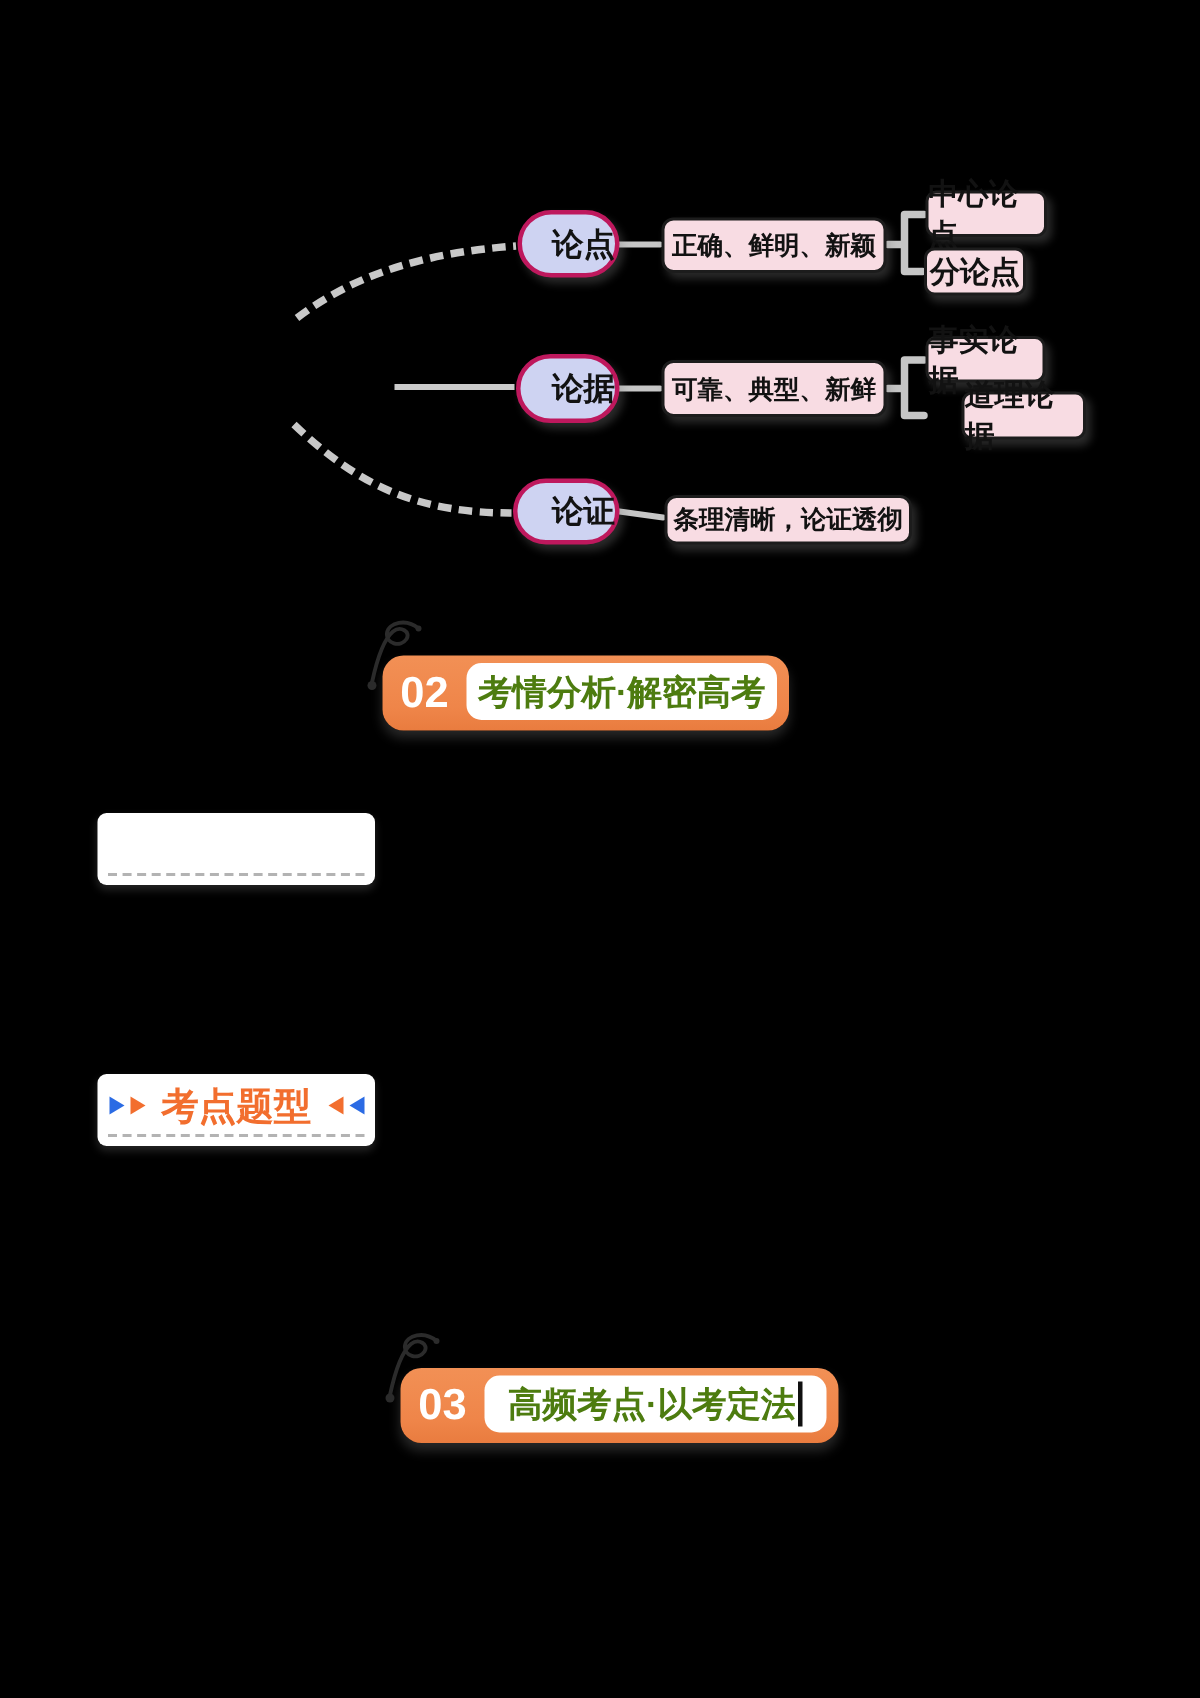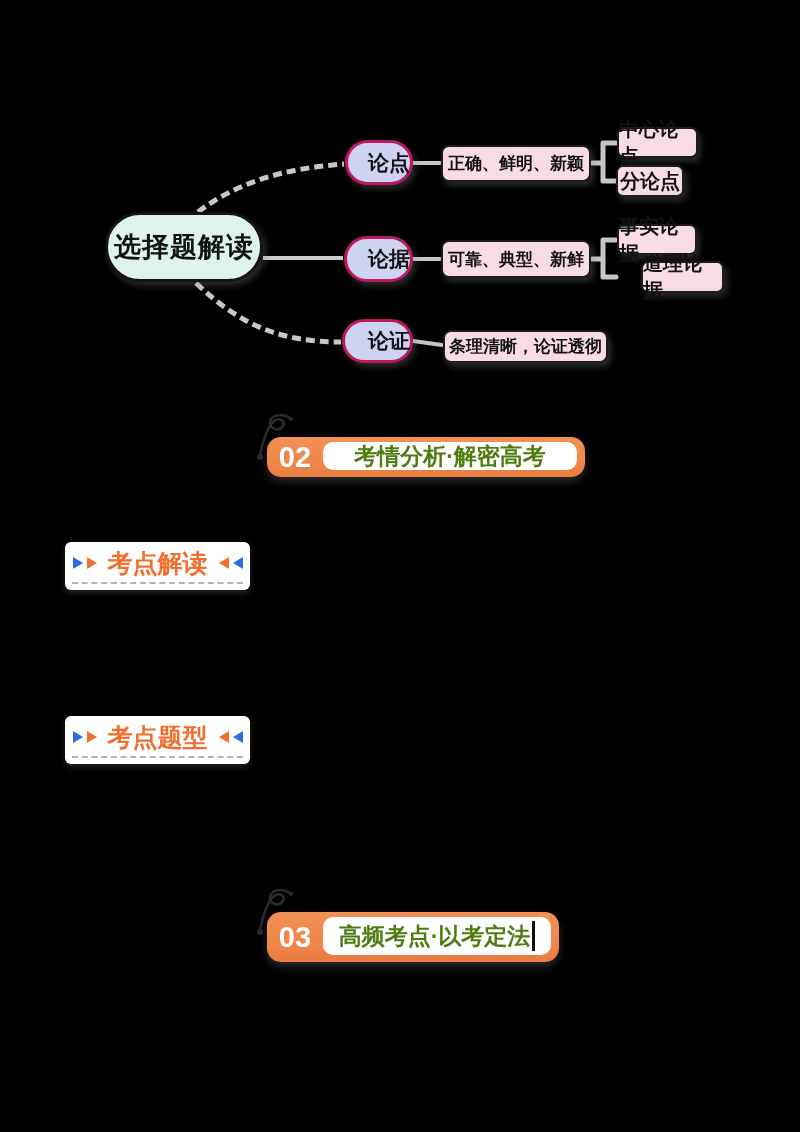--- a/index.html
+++ b/index.html
@@ -36,21 +36,21 @@
   .mm-leaf.c01{left:616px;top:165px;width:68px;height:32px;}
   .mm-leaf.c10{left:617px;top:224px;width:80px;height:31px;}
   .mm-leaf.c11{left:617px;top:261px;width:83px;height:32px;margin-left:24px;}
   .mm-svg{position:absolute;left:0;top:0;}
 
   
   .banner{
     position:absolute;width:271px;border-radius:14px;background:linear-gradient(180deg,#f29055 0%,#ef8549 70%,#e97c3f 100%);
     box-shadow:0 5px 8px rgba(115,115,115,.35);
   }
-  .banner.s02{left:267px;top:437px;height:40px;padding-left:47px;}
+  .banner.s02{left:255px;top:437px;height:50px;}
   .banner.s03{left:267px;top:912px;height:50px;padding-left:21px;}
   .banner-num{
     position:absolute;left:0;top:0;width:56px;height:100%;
     display:flex;align-items:center;justify-content:center;
     color:#fff;font-weight:bold;font-size:29px;
   }
   .banner-inner{
     position:absolute;left:56px;right:8px;top:5px;bottom:7px;background:#fff;
     border-radius:10px;display:flex;align-items:center;justify-content:center;
     font-weight:bold;font-size:23px;color:#4d7c0f;white-space:nowrap;
@@ -95,23 +95,20 @@
 
     <path d="M 413 163 L 440 163" fill="none" stroke="#c6c6c6" stroke-width="4" stroke-linecap="round"></path>
     <path d="M 592 163 L 603 163 M 603 143 L 603 181 M 603 143 L 616 143 M 603 181 L 615 181" fill="none" stroke="#c6c6c6" stroke-width="5" stroke-linecap="round"></path>
 
     <path d="M 413 259 L 440 259" fill="none" stroke="#c6c6c6" stroke-width="4" stroke-linecap="round"></path>
     <path d="M 592 259 L 603 259 M 603 240 L 603 277 M 603 240 L 616 240 M 603 277 L 616 277" fill="none" stroke="#c6c6c6" stroke-width="5" stroke-linecap="round"></path>
 
     <path d="M 413 341 L 442 345" fill="none" stroke="#c6c6c6" stroke-width="4" stroke-linecap="round"></path>
   </svg>
 
-  <div class="mm-node mm-root">
-    <span>选择题解读</span>
-  </div>
 
   <div class="mm-node mm-branch b0">
     <span>论点</span>
   </div>
   <div class="mm-node mm-branch b1">
     <span>论据</span>
   </div>
   <div class="mm-node mm-branch b2">
     <span>论证</span>
   </div>
@@ -145,27 +142,20 @@
       <circle cx="5" cy="44" r="3" fill="#2b2b2b"></circle>
       <circle cx="36" cy="6" r="2" fill="#2b2b2b"></circle>
     </svg>
     <div class="banner-num">02</div>
     <div class="banner-inner">
       <span>考情分析·解密高考</span>
     </div>
   </div>
 
   <div class="subheader h1">
-    <div class="subheader-row">
-      <span class="tri r blue"></span>
-      <span class="tri r orange"></span>
-      <span class="subheader-label">考点解读</span>
-      <span class="tri l orange"></span>
-      <span class="tri l blue"></span>
-    </div>
     <div class="subheader-dash"></div>
   </div>
 
   <div class="subheader h2">
     <div class="subheader-row">
       <span class="tri r blue"></span>
       <span class="tri r orange"></span>
       <span class="subheader-label">考点题型</span>
       <span class="tri l orange"></span>
       <span class="tri l blue"></span>

